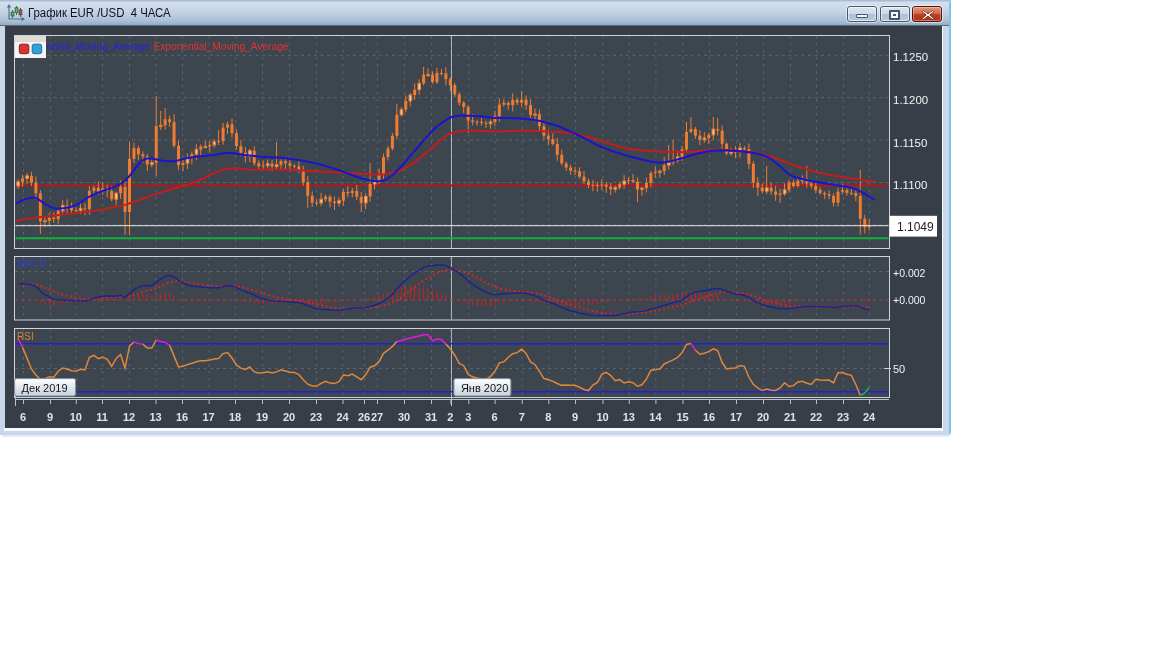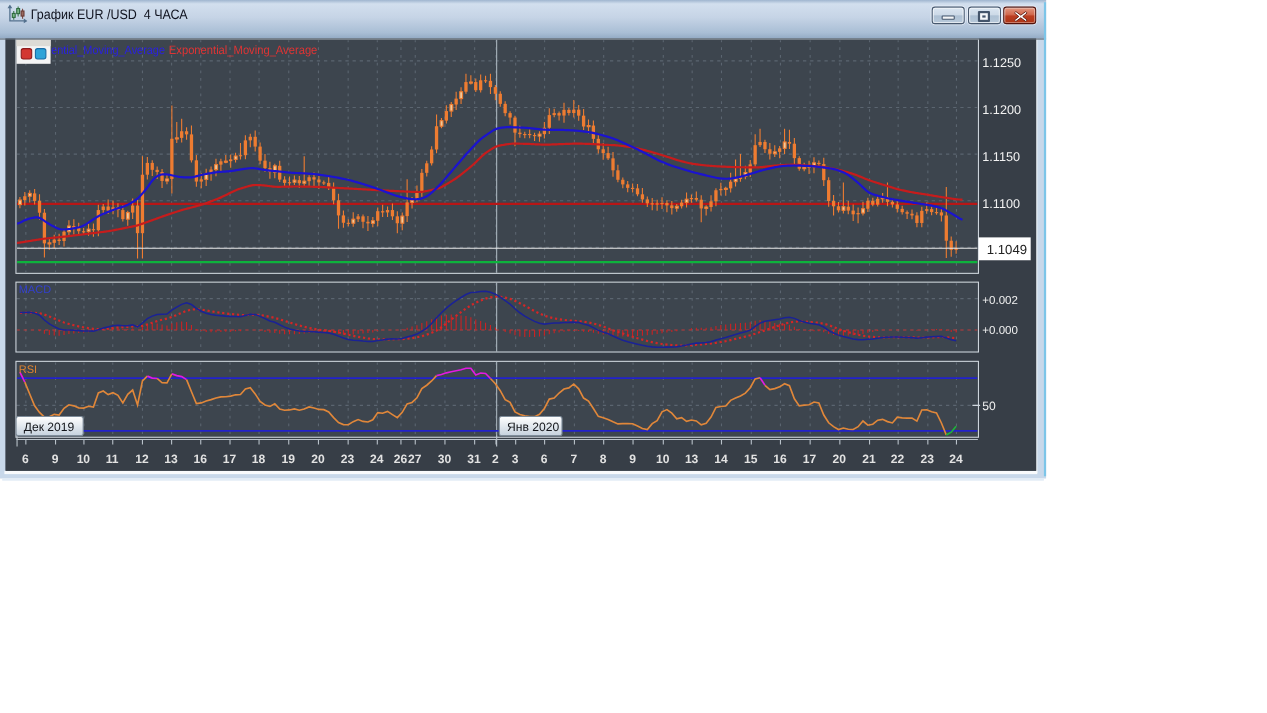--- a/index.html
+++ b/index.html
@@ -1,19 +1,19 @@
 <!DOCTYPE html>
 <html><head><meta charset="utf-8"><style>
 * { margin:0; padding:0; box-sizing:border-box; }
 html,body { width:1152px; height:648px; background:#fff; overflow:hidden;
   font-family:"Liberation Sans", sans-serif; }
 .abs { position:absolute; }
 .win { position:absolute; left:0; top:0; width:951px; height:435.3px; background:#c8d8ea; }
 .winfade { position:absolute; left:2px; top:435.3px; width:947px; height:1.5px; background:#e2ecf6; }
-.title { position:absolute; left:0; top:0; width:951px; height:36px;
+.title { position:absolute; left:0; top:0; width:951px; height:26px;
   background:linear-gradient(to bottom,#9fb5cf 0%,#d2dfee 10%,#c6d4e6 45%,#a9bed5 85%,#93abc5 100%);
   border-bottom:1px solid #606a74; }
 .tititle { position:absolute; left:27.5px; top:5.5px; font-size:12.5px; color:#10131f; transform:scaleX(0.91); transform-origin:0 0; white-space:pre; }
 .btn { position:absolute; top:6px; width:30px; height:16px; border-radius:3px;
   border:1px solid #47586e; box-shadow:0 0 0 1px rgba(250,252,255,0.55); }
 .btn .inr { position:absolute; inset:0; border-radius:2px; border:1px solid rgba(255,255,255,0.6); }
 .b1 { left:847px; background:linear-gradient(to bottom,#dbe6f1 0%,#ccd9e7 48%,#aec1d4 52%,#b8c9da 100%); }
 .b2 { left:879.5px; background:linear-gradient(to bottom,#dbe6f1 0%,#ccd9e7 48%,#aec1d4 52%,#b8c9da 100%); }
 .b3 { left:912px; width:30px; background:linear-gradient(to bottom,#e29780 0%,#d0664a 47%,#bc3f22 53%,#ad3415 100%);
   border-color:#53120a; }

